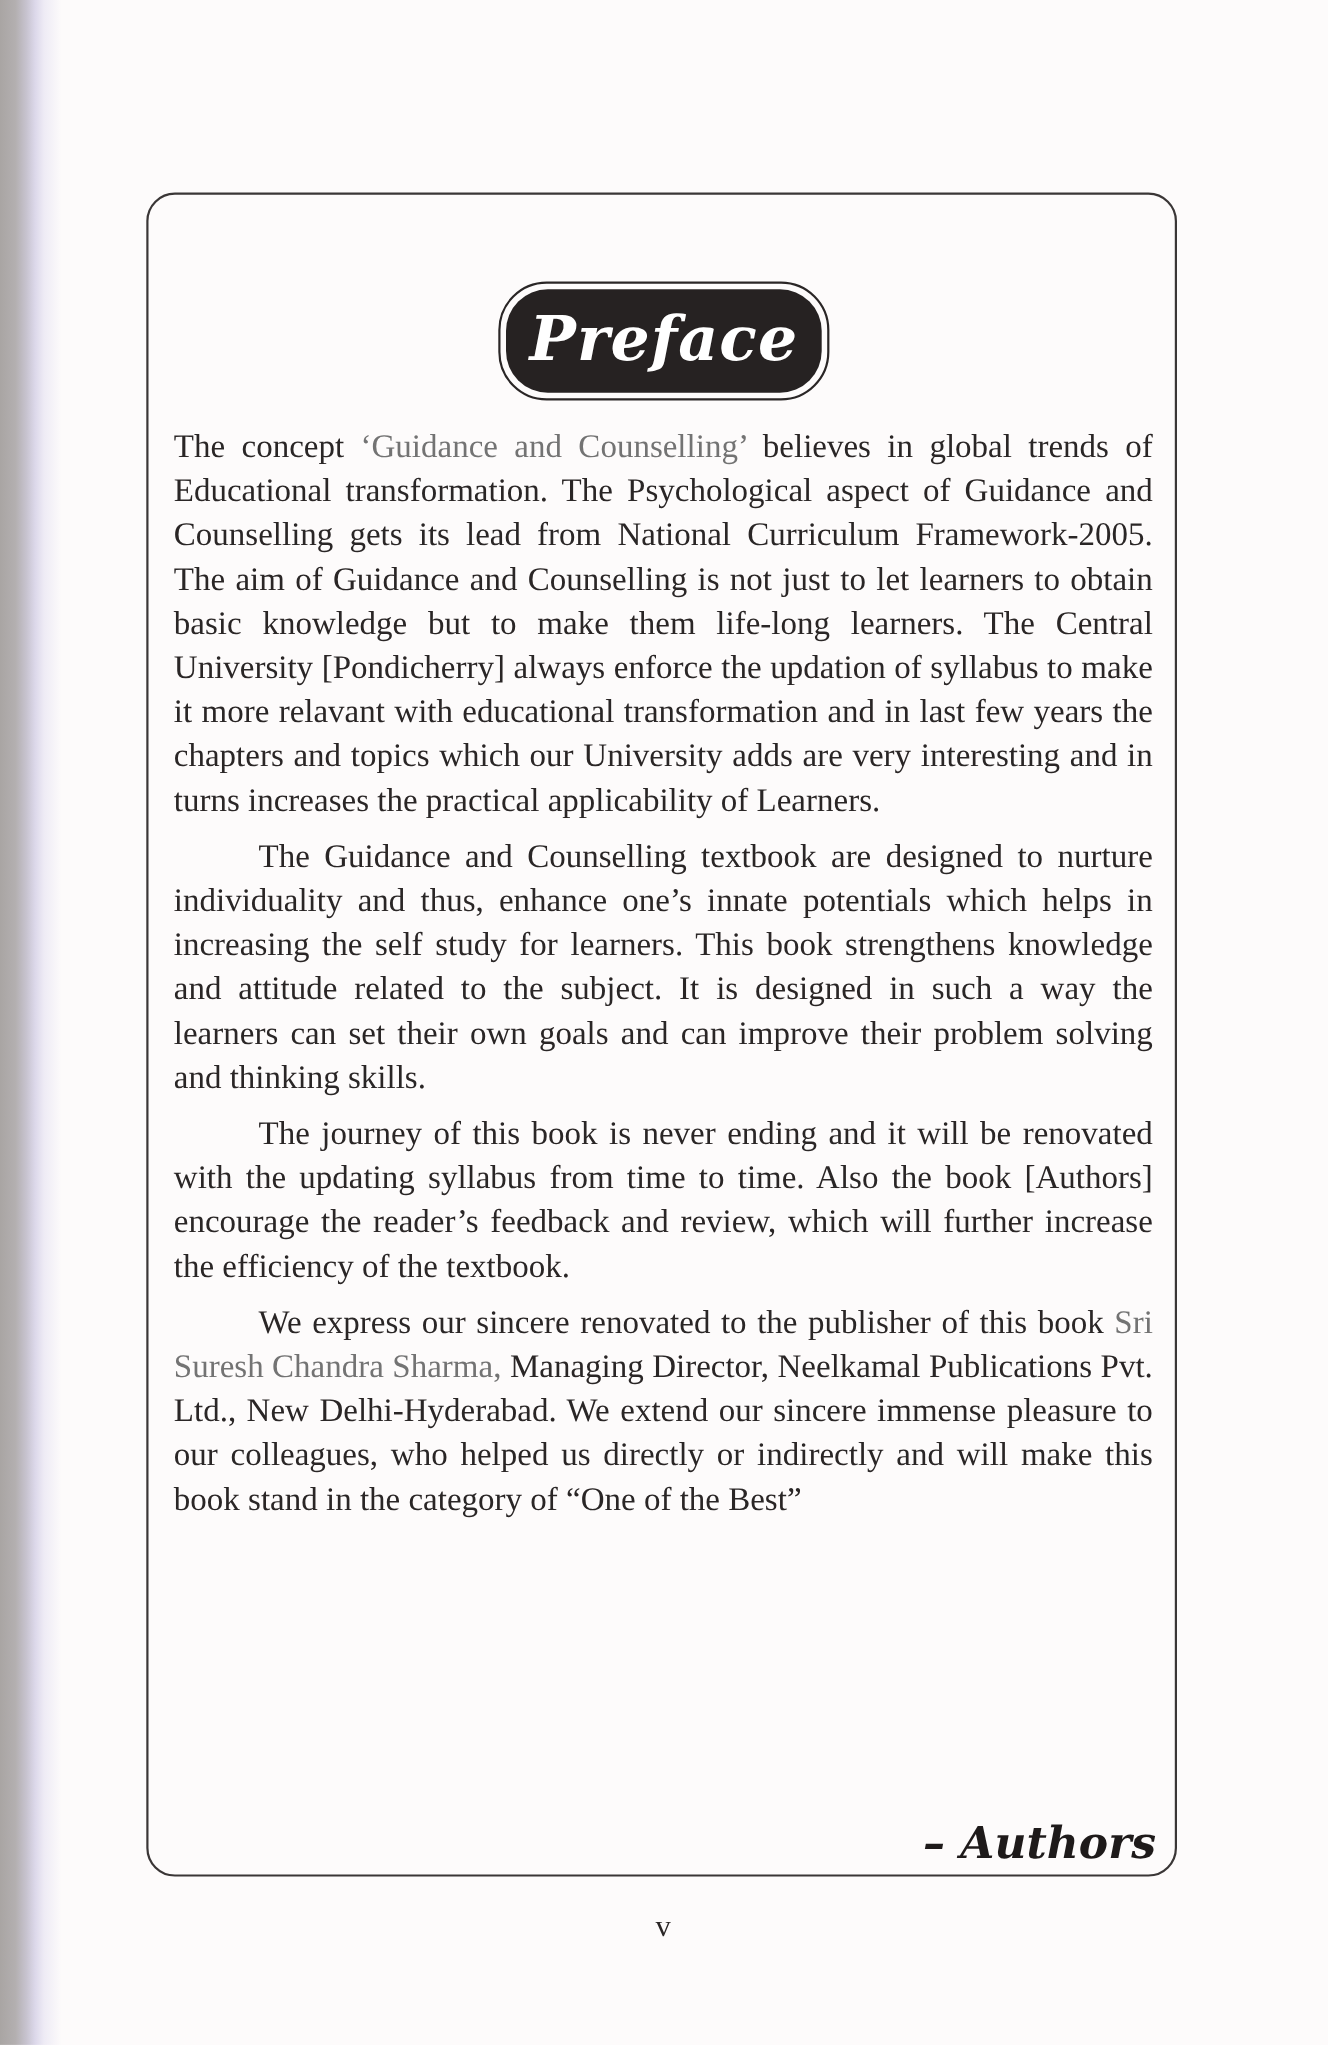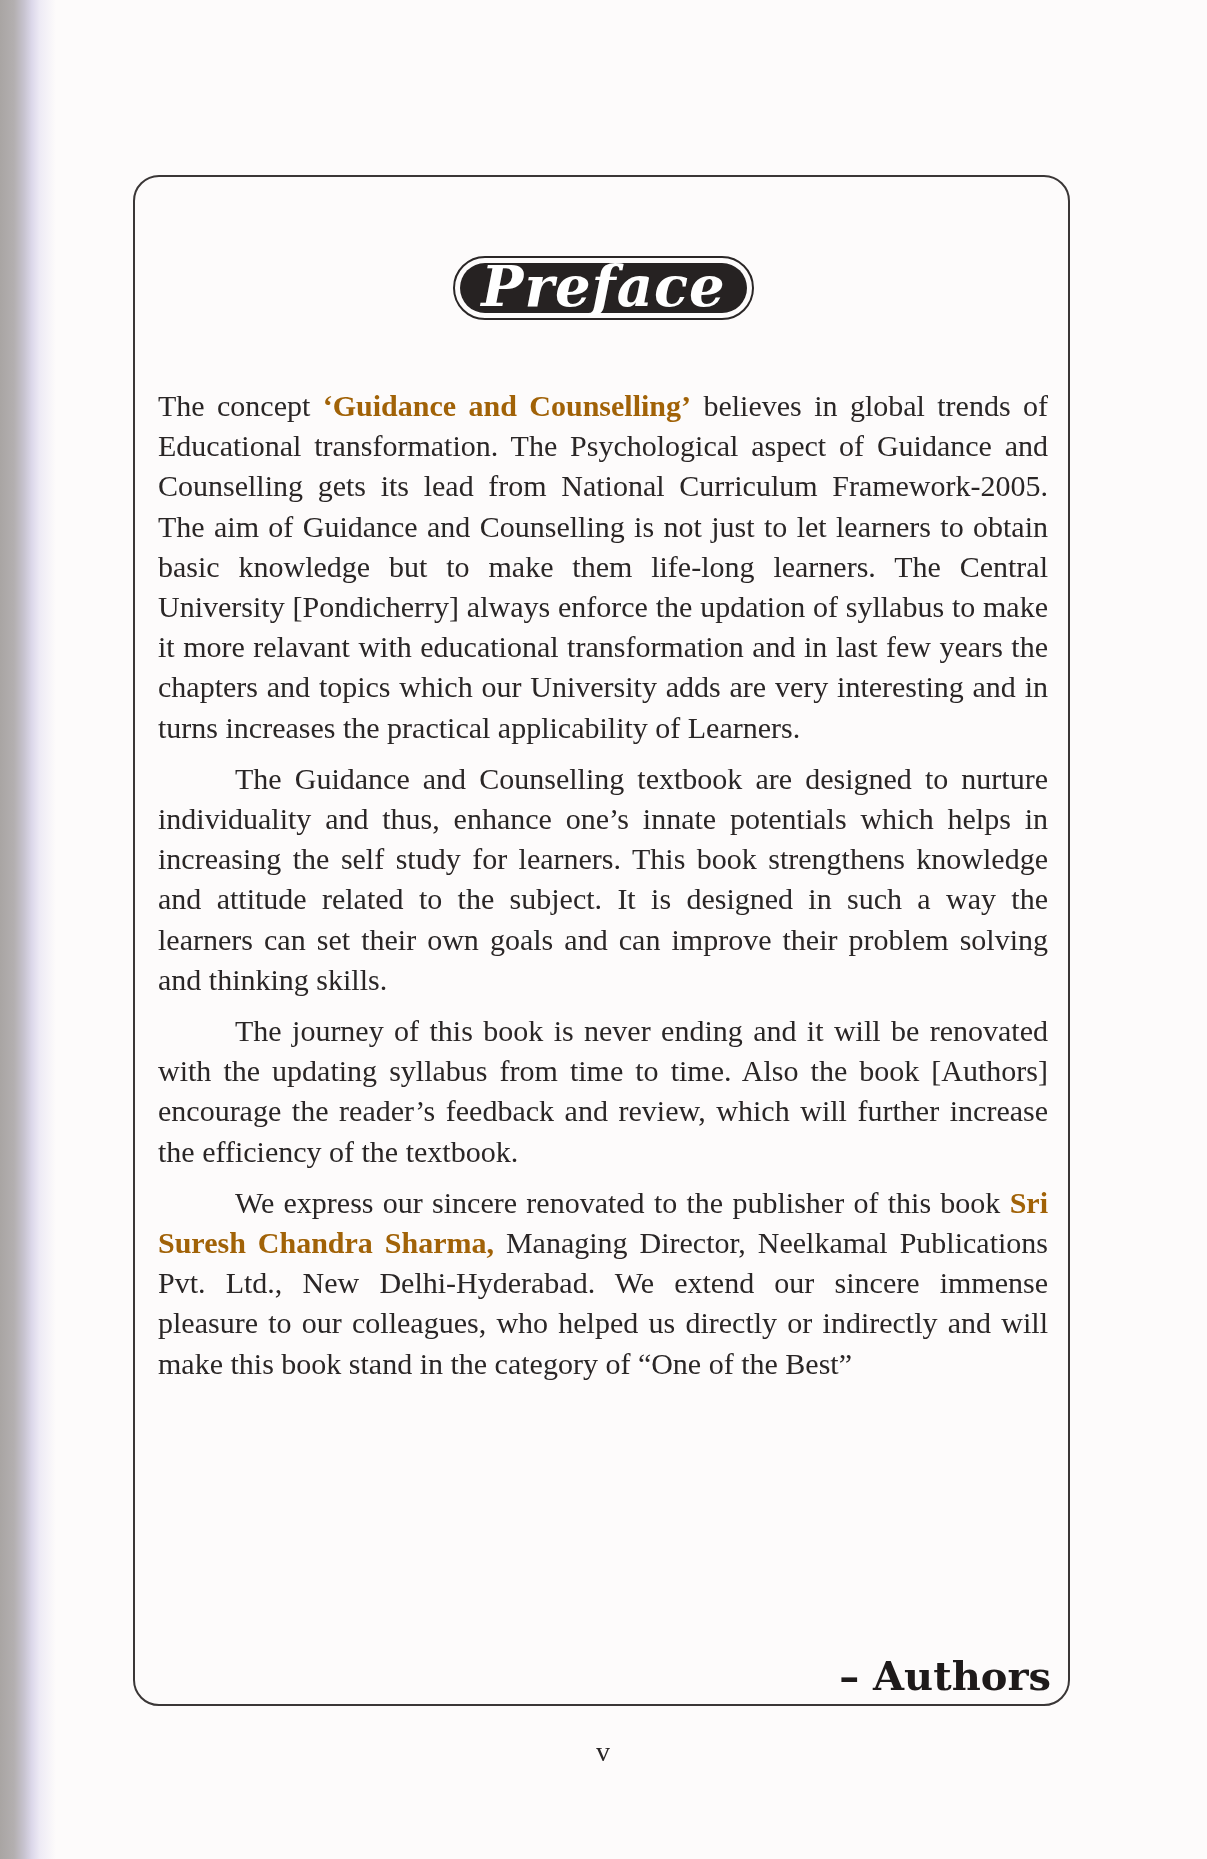--- a/index.html
+++ b/index.html
@@ -11,45 +11,45 @@
   }
   .binding-edge {
     position: absolute; left: 0; top: 0; width: 56px; height: 1859px;
     background: linear-gradient(to right, #a9a5a3 0px, #b3afb0 14px, #c7c3cf 24px, #dcd8ea 32px, #eeebf5 40px, #fdfbfb 56px);
   }
   .frame {
     position: absolute; left: 133px; top: 175px; width: 937px; height: 1531px;
     border: 2px solid #3a3636; border-radius: 26px; box-sizing: border-box;
   }
   .badge-outer {
-    position: absolute; left: 453px; top: 256px; width: 301px; height: 64px;
+    position: absolute; left: 453px; top: 256px; width: 301px; height: 108px;
     border: 2px solid #2a2626; border-radius: 44px; box-sizing: border-box;
     background: #fdfbfb;
   }
   .badge-inner {
     position: absolute; left: 5px; top: 5px; right: 5px; bottom: 5px;
     background: #262222; border-radius: 38px;
     display: flex; align-items: center; justify-content: center;
   }
   .badge-text {
     color: #ffffff; font-style: italic; font-weight: bold;
     font-size: 56px; line-height: 1; letter-spacing: 1px;
     font-family: "DejaVu Serif", "Liberation Serif", serif;
     margin-top: -4px;
   }
   .body-text {
     position: absolute; left: 158px; top: 386px; width: 890px;
     font-size: 30px; line-height: 40.2px; text-align: justify;
   }
   .para { margin: 0 0 11px 0; text-align: justify; text-align-last: left; }
   .para.indent { text-indent: 77px; }
-  .para b { font-weight: bold; color: #a16207; }
+  .para b { font-weight: normal; color: #737373; }
   .signature {
     position: absolute; right: 156px; top: 1652px;
-    font-size: 40px; font-weight: bold;
+    font-size: 40px; font-style: italic; font-weight: bold;
     font-family: "DejaVu Serif", serif; color: #1e1a1a;
     letter-spacing: 0px;
     margin-left: 27px;
   }
   .page-number {
     position: absolute; left: 596px; top: 1736px; font-size: 28px;
     color: #2a2626;
   }
 </style>
 </head>

